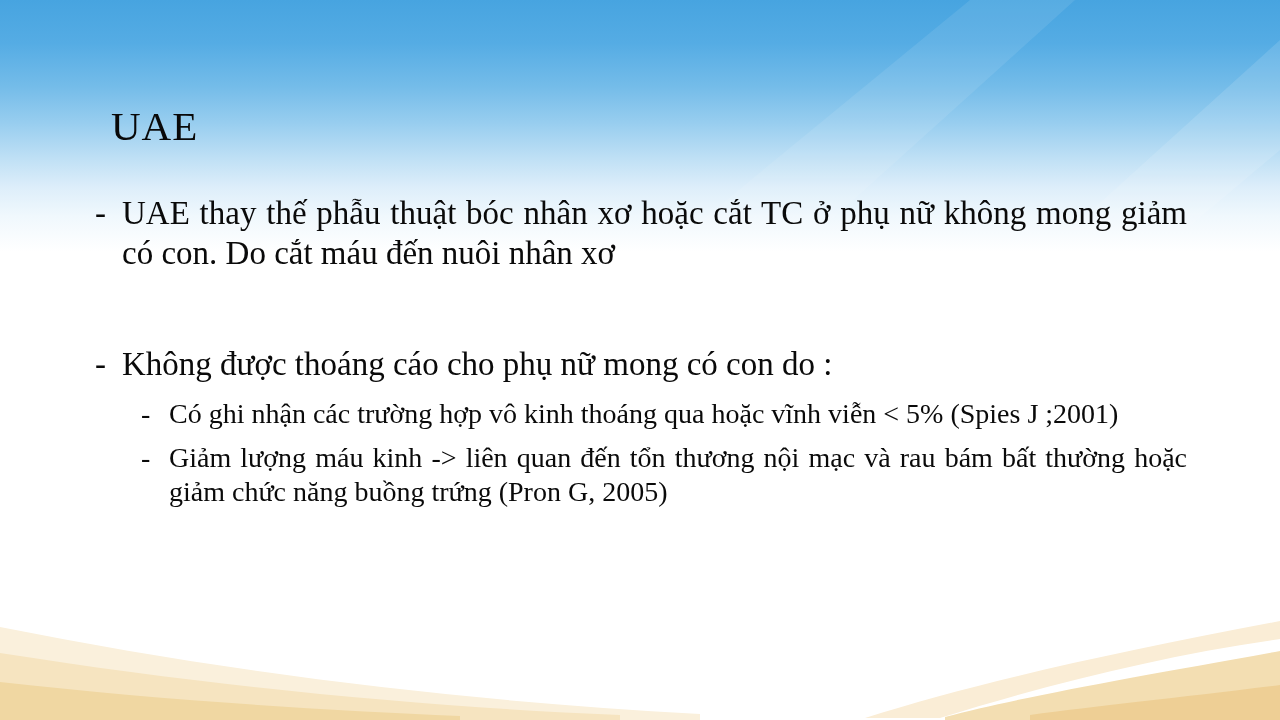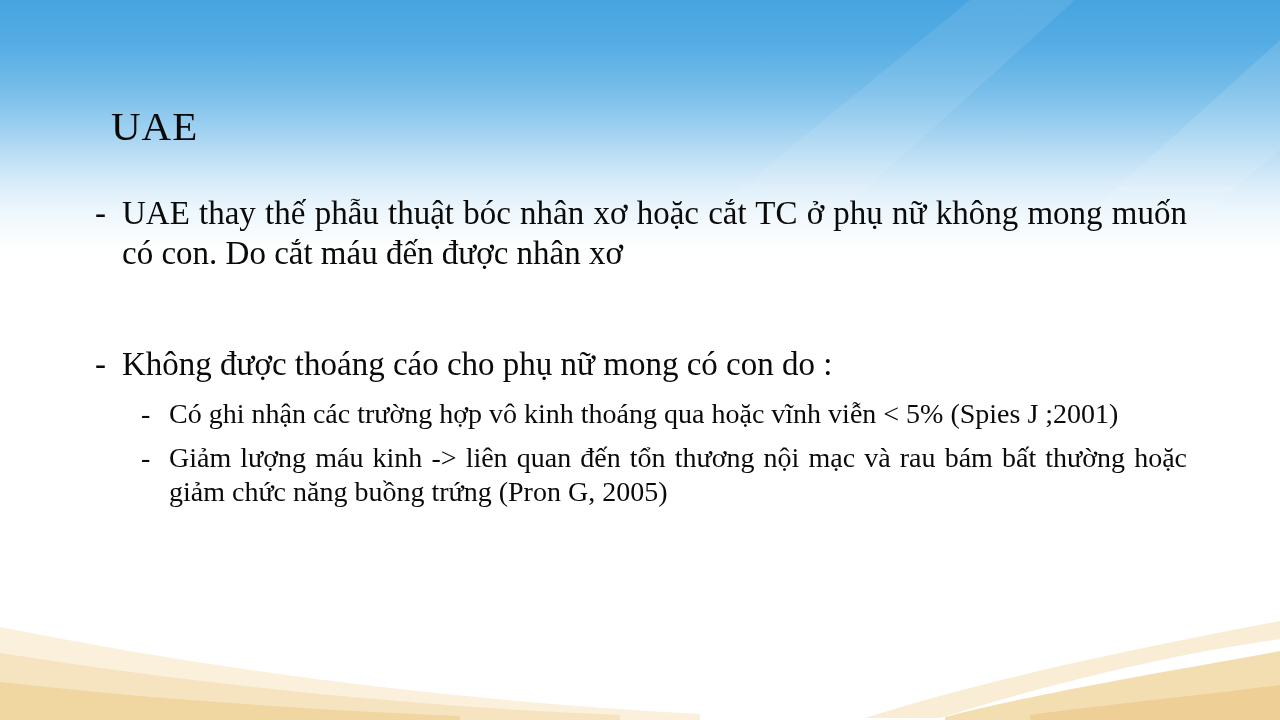--- a/index.html
+++ b/index.html
@@ -82,21 +82,21 @@
     <polygon points="1070,230 1280,40 1280,150 1185,230" fill="rgba(255,255,255,0.12)"></polygon>
   </svg>
 
   <h1 class="slide-title">UAE</h1>
 
 
   <div class="content">
 
     <div class="bullet lvl1 b1">
       <span class="marker">-</span>
-      <div class="btext">UAE thay thế phẫu thuật bóc nhân xơ hoặc cắt TC ở phụ nữ không mong muốn có con. Do cắt máu đến được nhân xơ</div>
+      <div class="btext">UAE thay thế phẫu thuật bóc nhân xơ hoặc cắt TC ở phụ nữ không mong giảm có con. Do cắt máu đến nuôi nhân xơ</div>
     </div>
 
     <div class="bullet lvl1 b2">
       <span class="marker">-</span>
       <div class="btext">Không được thoáng cáo cho phụ nữ mong có con do :</div>
     </div>
 
     <div class="sublist">
       <div class="bullet lvl2 sub1">
         <span class="marker">-</span>

